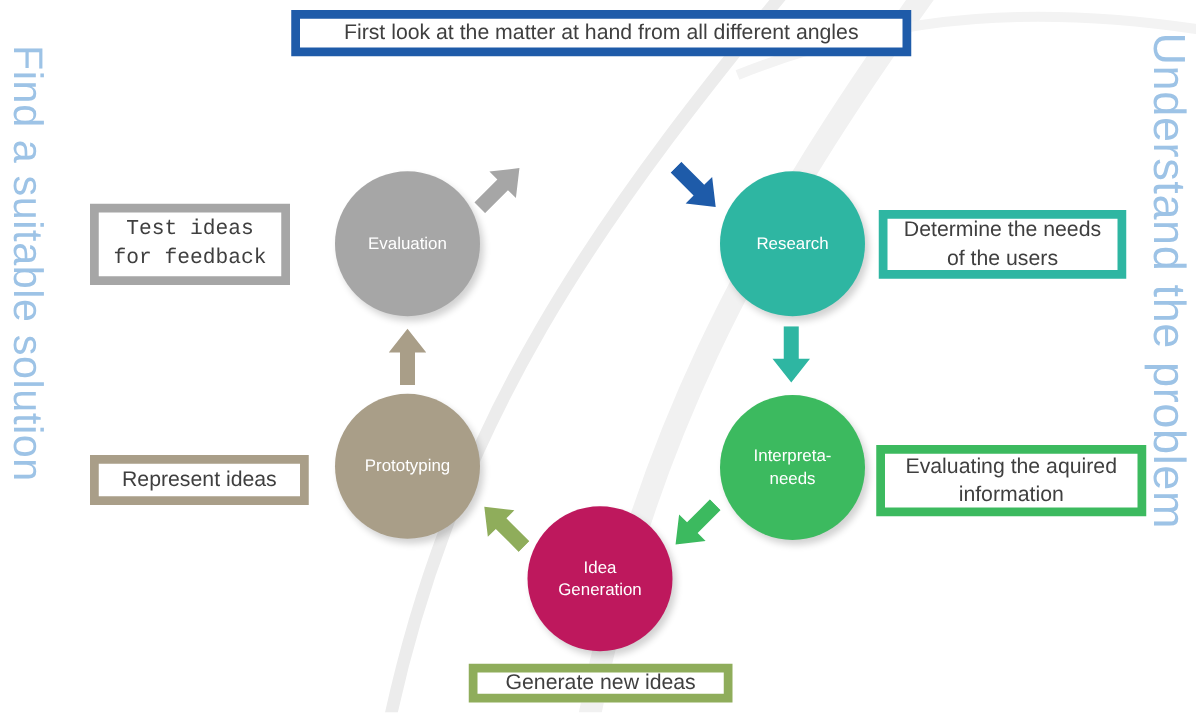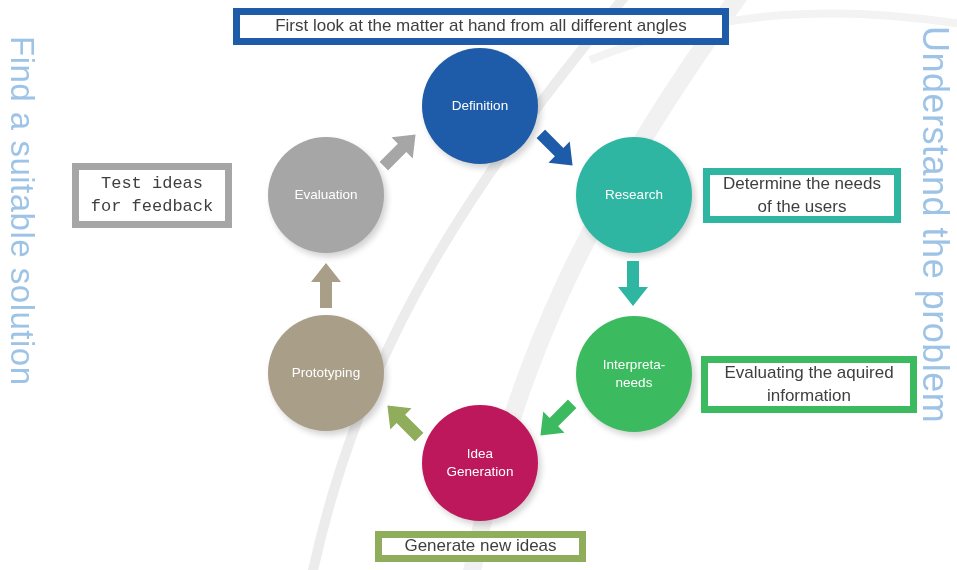--- a/index.html
+++ b/index.html
@@ -108,27 +108,27 @@
   </div>
   <div class="note n-research" style="border-color: rgb(46, 182, 162);">
     <span>Determine the needs of the users</span>
   </div>
   <div class="note n-interpretation" style="border-color: rgb(60, 186, 95);">
     <span>Evaluating the aquired information</span>
   </div>
   <div class="note n-idea" style="border-color: rgb(143, 173, 91);">
     <span>Generate new ideas</span>
   </div>
+  <div class="note n-prototyping" style="border-color: rgb(169, 158, 136);">
+    <span>Represent ideas</span>
+  </div>
   <div class="note n-evaluation" style="border-color: rgb(166, 166, 166);">
     <span>Test ideas for feedback</span>
   </div>
 
-  <div class="circle c-definition" style="background-color: rgb(30, 91, 169);">
-    <span>Definition</span>
-  </div>
   <div class="circle c-research" style="background-color: rgb(46, 182, 162);">
     <span>Research</span>
   </div>
   <div class="circle c-interpretation" style="background-color: rgb(60, 186, 95);">
     <span>Interpreta-
 needs</span>
   </div>
   <div class="circle c-idea" style="background-color: #be185d;">
     <span>Idea
 Generation</span>

